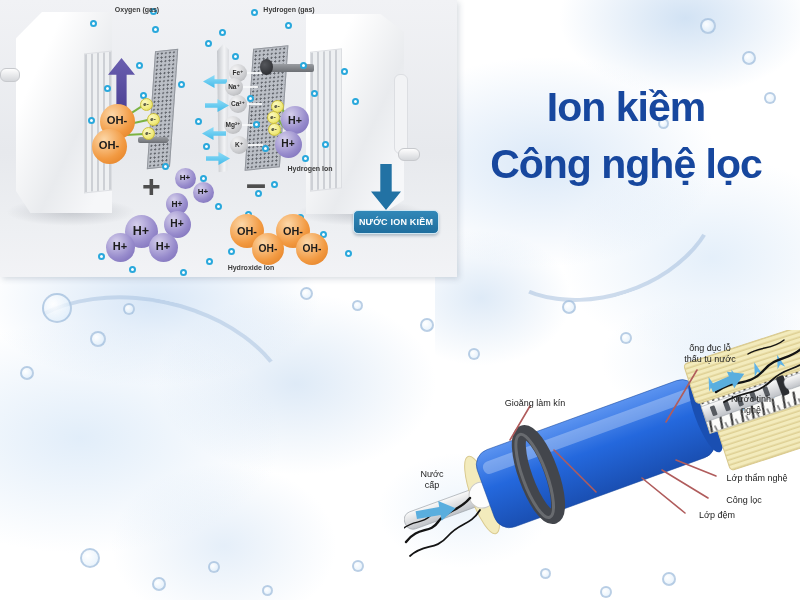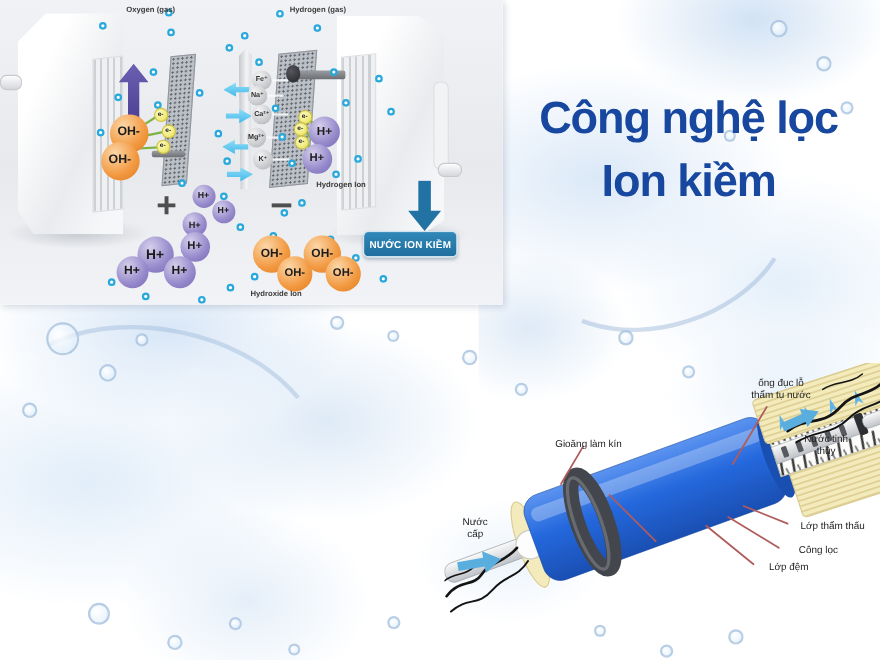--- a/index.html
+++ b/index.html
@@ -136,21 +136,21 @@
 
     <div class="cap" style="left:99px;top:6px;width:76px;">Oxygen (gas)</div>
     <div class="cap" style="left:249px;top:6px;width:80px;">Hydrogen (gas)</div>
     <div class="cap" style="left:272px;top:165px;width:76px;">Hydrogen Ion</div>
     <div class="cap" style="left:213px;top:264px;width:76px;">Hydroxide Ion</div>
 
 
     <div class="sign" style="left:142px;top:170px;font-size:32px;">+</div>
     <div class="sign" style="left:246px;top:166px;font-size:36px;">–</div>
 
-    <div class="result-box" style="left:330px;top:210px;width:86px;height:24px;">NƯỚC ION KIỀM</div>
+    <div class="result-box" style="left:353px;top:210px;width:86px;height:24px;">NƯỚC ION KIỀM</div>
   <div class="ball h" style="position: absolute; left: 174.5px; top: 167.5px; width: 21px; height: 21px; font-size: 8px;">H+</div>
       <div class="ball h" style="position: absolute; left: 192.5px; top: 181.5px; width: 21px; height: 21px; font-size: 8px;">H+</div>
       <div class="ball h" style="position: absolute; left: 166px; top: 193px; width: 22px; height: 22px; font-size: 8.36px;">H+</div>
       <div class="ball h" style="position: absolute; left: 163.5px; top: 210.5px; width: 27px; height: 27px; font-size: 10.26px;">H+</div>
       <div class="ball h" style="position: absolute; left: 124.5px; top: 214.5px; width: 33px; height: 33px; font-size: 12.54px;">H+</div>
       <div class="ball h" style="position: absolute; left: 105.5px; top: 232.5px; width: 29px; height: 29px; font-size: 11.02px;">H+</div>
       <div class="ball h" style="position: absolute; left: 148.5px; top: 232.5px; width: 29px; height: 29px; font-size: 11.02px;">H+</div>
       <div class="ball h" style="position: absolute; left: 281px; top: 106px; width: 28px; height: 28px; font-size: 10.64px;">H+</div>
       <div class="ball h" style="position: absolute; left: 274.5px; top: 130.5px; width: 27px; height: 27px; font-size: 10.26px;">H+</div>
       <div class="ball oh" style="position: absolute; left: 99.5px; top: 103.5px; width: 35px; height: 35px; font-size: 11.2px;">OH-</div>
@@ -221,22 +221,22 @@
       <div class="bubble" style="position: absolute; left: 180px; top: 269px; width: 7px; height: 7px;"></div>
       <div class="bubble" style="position: absolute; left: 206px; top: 258px; width: 7px; height: 7px;"></div>
       <div class="bubble" style="position: absolute; left: 228px; top: 248px; width: 7px; height: 7px;"></div>
       <div class="bubble" style="position: absolute; left: 255px; top: 190px; width: 7px; height: 7px;"></div>
       <div class="bubble" style="position: absolute; left: 162px; top: 163px; width: 7px; height: 7px;"></div>
       <div class="bubble" style="position: absolute; left: 345px; top: 250px; width: 7px; height: 7px;"></div>
       <div class="bubble" style="position: absolute; left: 365px; top: 225px; width: 7px; height: 7px;"></div>
     </section>
 
   <h1 class="head head-alk">
+    <span>Ion kiềm</span>
     <span>Công nghệ lọc</span>
-    <span>Ion kiềm</span>
   </h1>
 
   <section class="ro">
     <svg class="ro-svg" width="410" height="245" viewBox="0 0 410 245">
       <defs>
         <linearGradient id="blueGrad" x1="0" y1="0" x2="0" y2="1">
           <stop offset="0" stop-color="#5b93f0"></stop>
             <stop offset=".45" stop-color="#2468dd"></stop>
             <stop offset="1" stop-color="#1a4fb2"></stop>
         </linearGradient>
@@ -319,32 +319,32 @@
         <line x1="304" y1="168" x2="258" y2="140"></line>
         <line x1="281" y1="183" x2="238" y2="148"></line>
       </g>
 
       <rect x="396" y="10" width="3" height="180" fill="rgba(170,185,200,.35)"></rect>
       <rect x="402" y="14" width="2" height="170" fill="rgba(170,185,200,.28)"></rect>
     </svg>
 
     <div class="ro-label" style="left:262px;top:13px;width:88px;">
       <span>ống đục lỗ</span>
-      <span>thẩm tụ nước</span>
+      <span>thấu tụ nước</span>
     </div>
     <div class="ro-label" style="left:310px;top:64px;width:74px;">
       <span>Nước tinh</span>
-      <span>thủy</span>
+      <span>nghệ</span>
     </div>
     <div class="ro-label" style="left:88px;top:68px;width:86px;">Gioăng làm kín</div>
     <div class="ro-label" style="left:3px;top:139px;width:50px;">
       <span>Nước</span>
       <span>cấp</span>
     </div>
-    <div class="ro-label" style="left:312px;top:143px;width:82px;">Lớp thẩm thấu</div>
+    <div class="ro-label" style="left:312px;top:143px;width:82px;">Lớp thẩm nghệ</div>
     <div class="ro-label" style="left:309px;top:165px;width:62px;">Công lọc</div>
     <div class="ro-label" style="left:282px;top:180px;width:62px;">Lớp đệm</div>
   </section>
 <div class="droplet" style="position: absolute; left: 42px; top: 293px; width: 26px; height: 26px;"></div>
     <div class="droplet" style="position: absolute; left: 90px; top: 331px; width: 12px; height: 12px;"></div>
     <div class="droplet" style="position: absolute; left: 20px; top: 366px; width: 10px; height: 10px;"></div>
     <div class="droplet" style="position: absolute; left: 123px; top: 303px; width: 8px; height: 8px;"></div>
     <div class="droplet" style="position: absolute; left: 300px; top: 287px; width: 9px; height: 9px;"></div>
     <div class="droplet" style="position: absolute; left: 352px; top: 300px; width: 7px; height: 7px;"></div>
     <div class="droplet" style="position: absolute; left: 742px; top: 51px; width: 10px; height: 10px;"></div>

